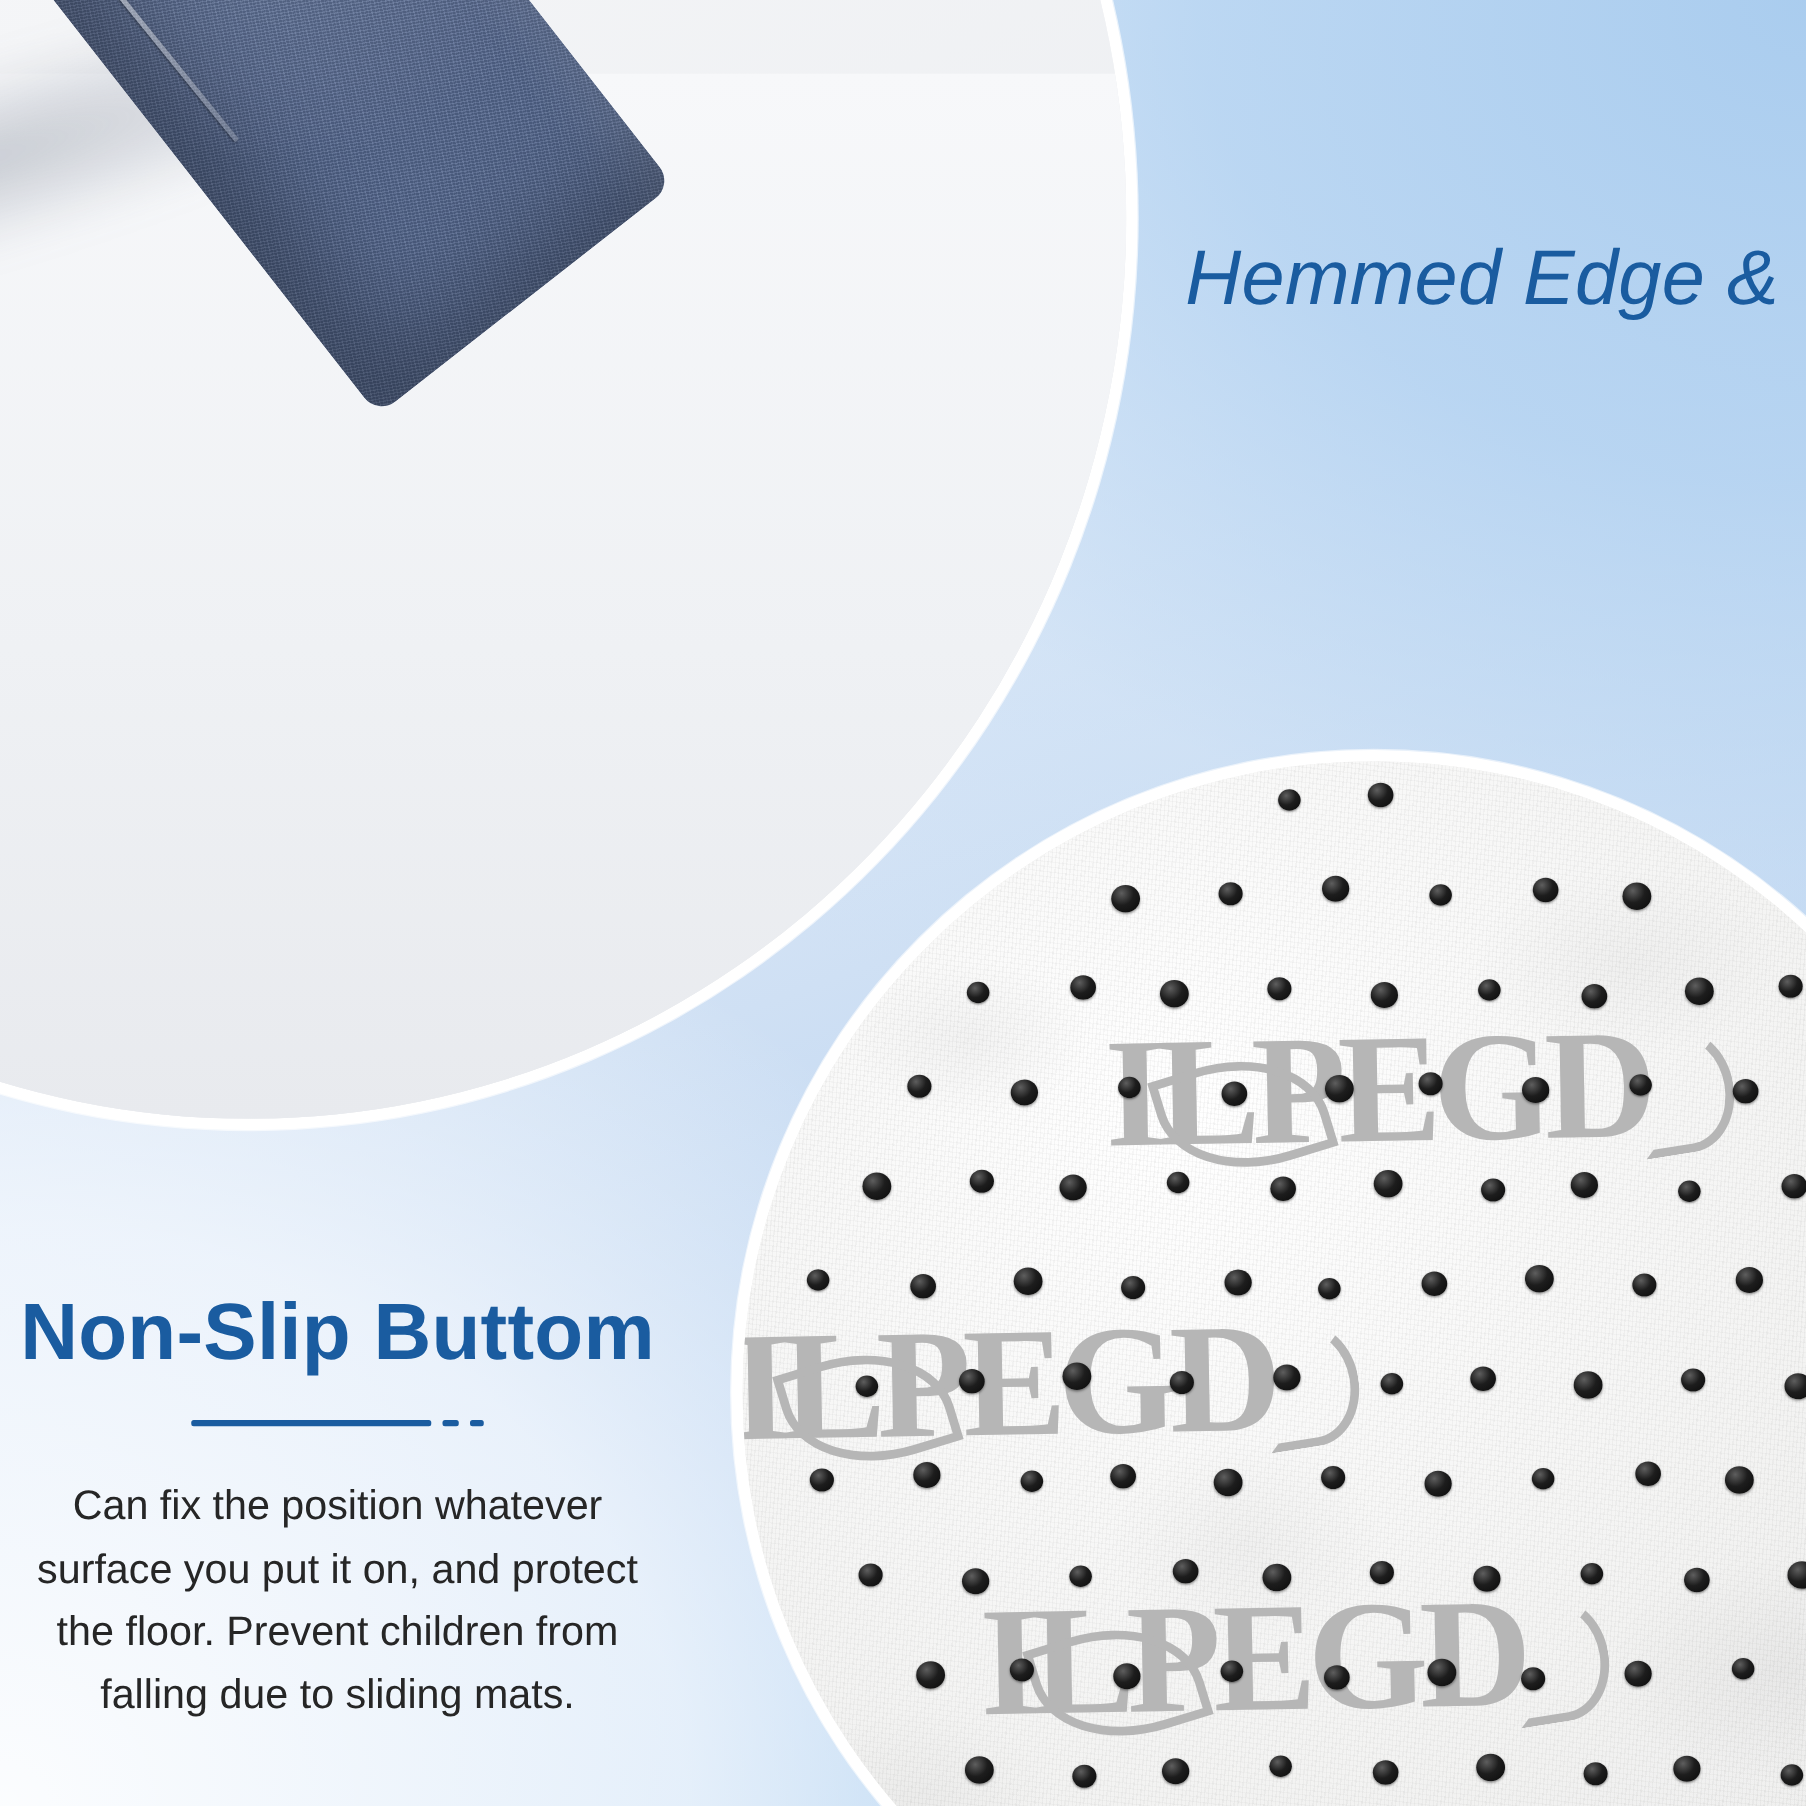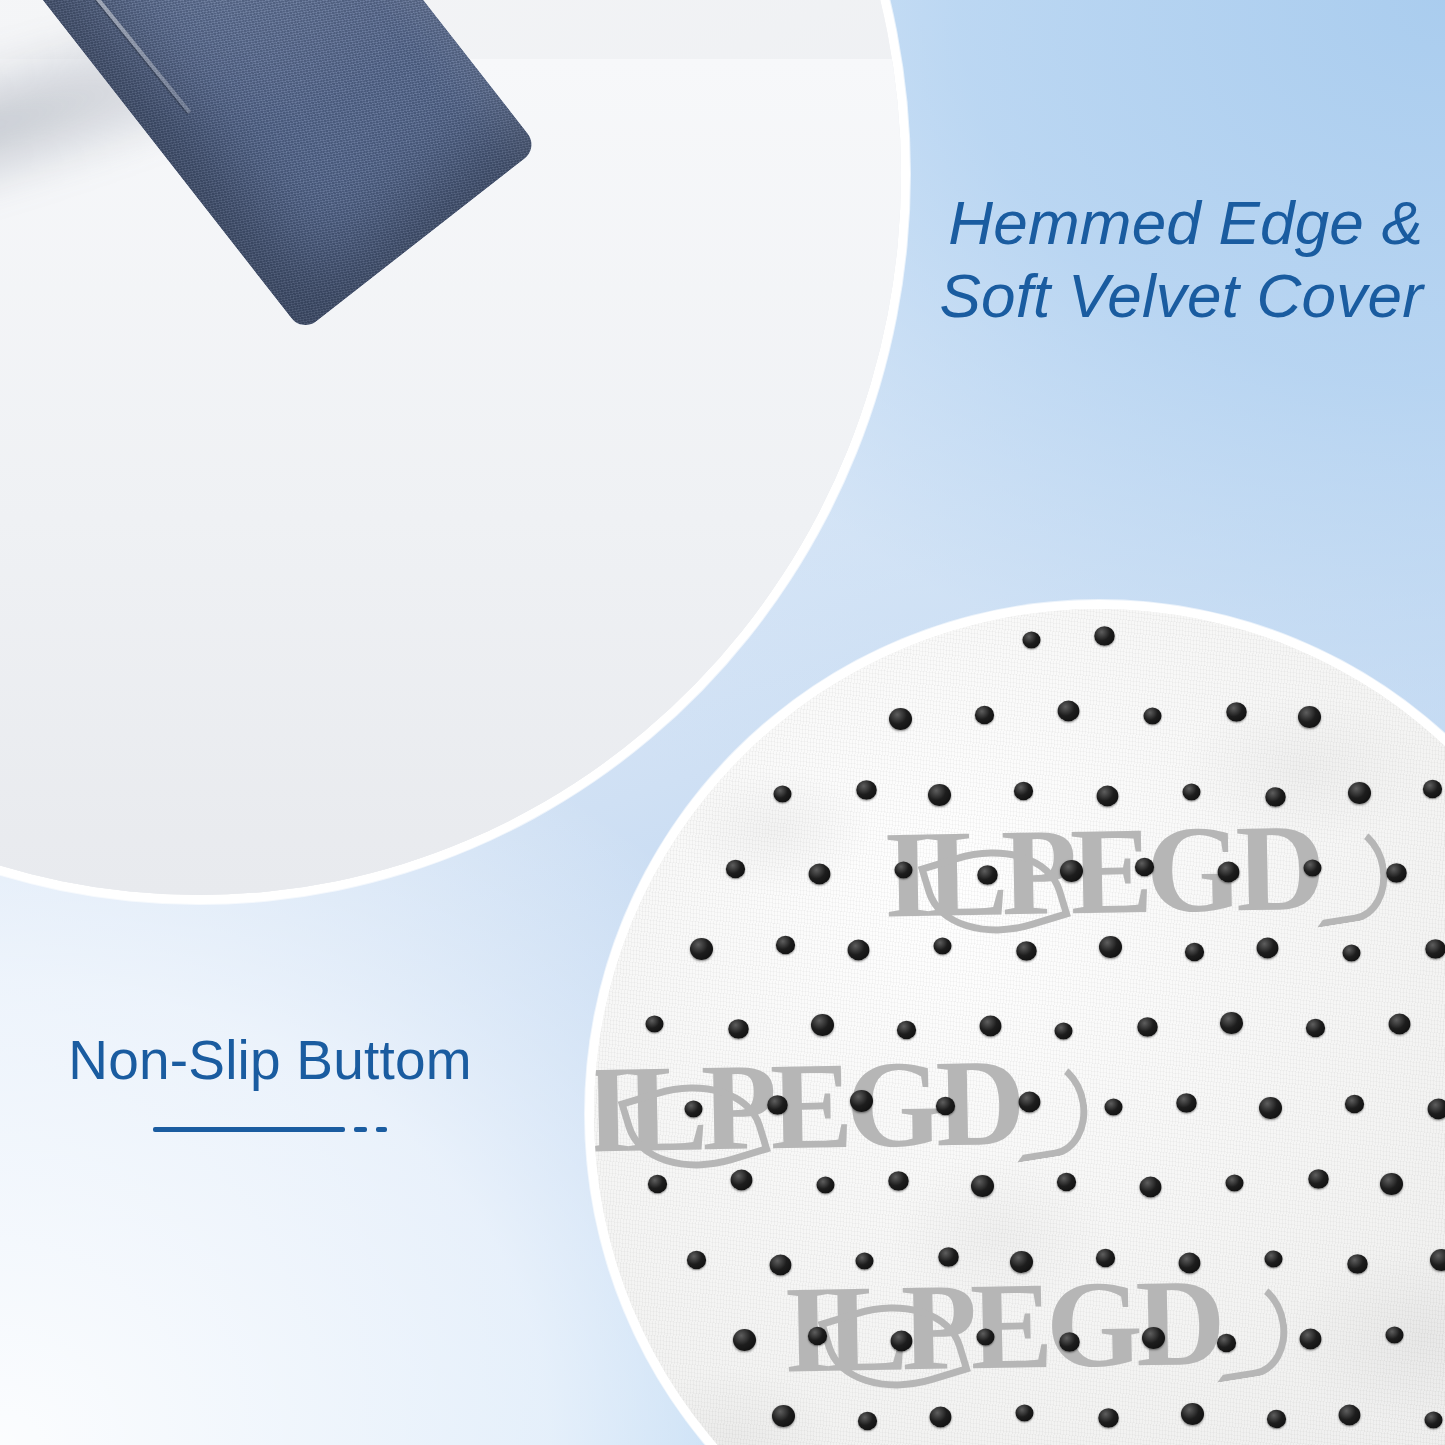--- a/index.html
+++ b/index.html
@@ -189,22 +189,22 @@
     line-height:1.18;
     letter-spacing:.2px;
   }
   #headline .ln{display:block;font-style:italic;}
 
   #feature-block{
     position:absolute; left:0; top:1030px; width:540px; text-align:center;
   }
   #feature-title{
     color:#1a5ca0;
-    font-size:55px;
-    font-weight:400;
+    font-size:64px;
+    font-weight:700;
     letter-spacing:.2px;
     line-height:1.1;
     margin:0 0 36px 0;
   }
   #divider{
     display:flex;align-items:center;justify-content:center;gap:9px;
     margin:0 0 38px 0;
   }
   #divider .bar{width:192px;height:5px;background:#1a5ca0;border-radius:2px;}
   #divider .dash{width:13px;height:5px;background:#1a5ca0;border-radius:2px;}
@@ -342,25 +342,25 @@
           <span class="dot" style="left: 588px; top: 795px; transform: scale(1.1);"></span>
           <span class="dot" style="left: 672px; top: 800px; transform: scale(0.92);"></span>
           <span class="dot" style="left: 745px; top: 796px; transform: scale(1.04);"></span>
           <span class="dot" style="left: 829px; top: 801px; transform: scale(0.86);"></span>
         </div>
     </div>
   </div>
 
   <div id="headline">
     <span class="ln">Hemmed Edge &amp;</span>
-    <span class="ln">Soft Velvet Cover</span>
   </div>
 
   <div id="feature-block">
     <h2 id="feature-title">Non-Slip Buttom</h2>
     <div id="divider">
       <span class="bar"></span>
       <span class="dash"></span>
       <span class="dash sm"></span>
     </div>
+    <p id="feature-body">Can fix the position whatever surface you put it on, and protect the floor. Prevent children from falling due to sliding mats.</p>
   </div>
 
 </div>
 
 </body></html>

